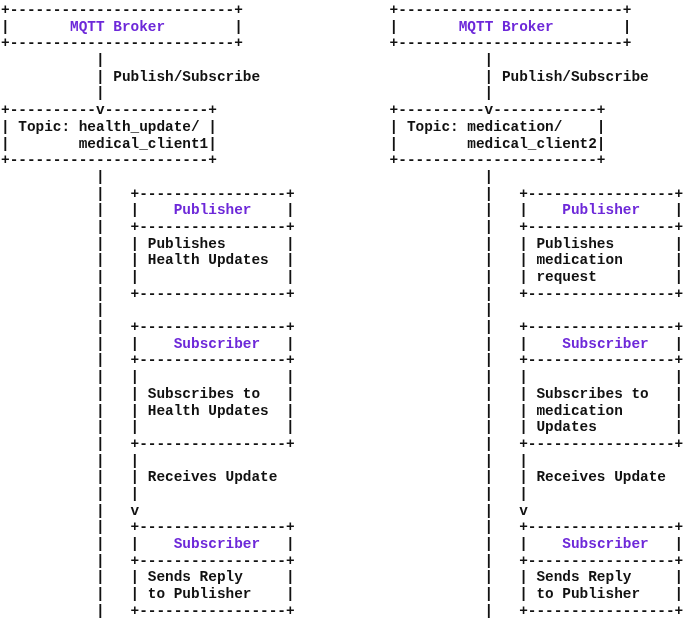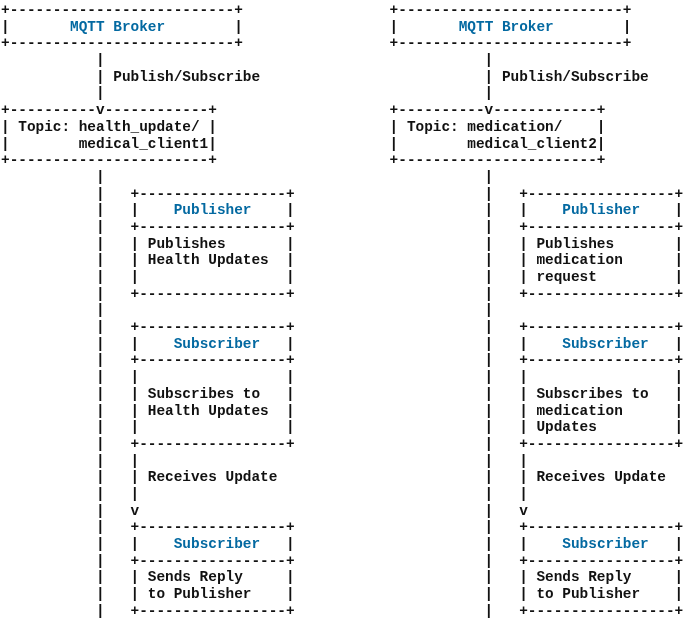--- a/index.html
+++ b/index.html
@@ -14,18 +14,18 @@
   .art {
     font-family: "Liberation Mono", "DejaVu Sans Mono", monospace;
     font-weight: 700;
     font-size: 14.4px;
     line-height: 16.7px;
     white-space: pre;
     color: #111111;
     padding: 2px 0 0 1px;
   }
   .art .row { height: 16.7px; }
-  .art .accent { color: #0369a1; }
+  .art .accent { color: #6d28d9; }
 </style>
 </head>
 <body>
 
 <div class="art"><div class="row"><span>+--------------------------+                 +--------------------------+</span></div><div class="row"><span>|       </span><span class="accent">MQTT Broker</span><span>        |                 |       </span><span class="accent">MQTT Broker</span><span>        |</span></div><div class="row"><span>+--------------------------+                 +--------------------------+</span></div><div class="row"><span>           |                                            |</span></div><div class="row"><span>           | Publish/Subscribe                          | Publish/Subscribe</span></div><div class="row"><span>           |                                            |</span></div><div class="row"><span>+----------v------------+                    +----------v------------+</span></div><div class="row"><span>| Topic: health_update/ |                    | Topic: medication/    |</span></div><div class="row"><span>|        medical_client1|                    |        medical_client2|</span></div><div class="row"><span>+-----------------------+                    +-----------------------+</span></div><div class="row"><span>           |                                            |</span></div><div class="row"><span>           |   +-----------------+                      |   +-----------------+</span></div><div class="row"><span>           |   |    </span><span class="accent">Publisher</span><span>    |                      |   |    </span><span class="accent">Publisher</span><span>    |</span></div><div class="row"><span>           |   +-----------------+                      |   +-----------------+</span></div><div class="row"><span>           |   | Publishes       |                      |   | Publishes       |</span></div><div class="row"><span>           |   | Health Updates  |                      |   | medication      |</span></div><div class="row"><span>           |   |                 |                      |   | request         |</span></div><div class="row"><span>           |   +-----------------+                      |   +-----------------+</span></div><div class="row"><span>           |                                            |</span></div><div class="row"><span>           |   +-----------------+                      |   +-----------------+</span></div><div class="row"><span>           |   |    </span><span class="accent">Subscriber</span><span>   |                      |   |    </span><span class="accent">Subscriber</span><span>   |</span></div><div class="row"><span>           |   +-----------------+                      |   +-----------------+</span></div><div class="row"><span>           |   |                 |                      |   |                 |</span></div><div class="row"><span>           |   | Subscribes to   |                      |   | Subscribes to   |</span></div><div class="row"><span>           |   | Health Updates  |                      |   | medication      |</span></div><div class="row"><span>           |   |                 |                      |   | Updates         |</span></div><div class="row"><span>           |   +-----------------+                      |   +-----------------+</span></div><div class="row"><span>           |   |                                        |   |</span></div><div class="row"><span>           |   | Receives Update                        |   | Receives Update</span></div><div class="row"><span>           |   |                                        |   |</span></div><div class="row"><span>           |   v                                        |   v</span></div><div class="row"><span>           |   +-----------------+                      |   +-----------------+</span></div><div class="row"><span>           |   |    </span><span class="accent">Subscriber</span><span>   |                      |   |    </span><span class="accent">Subscriber</span><span>   |</span></div><div class="row"><span>           |   +-----------------+                      |   +-----------------+</span></div><div class="row"><span>           |   | Sends Reply     |                      |   | Sends Reply     |</span></div><div class="row"><span>           |   | to Publisher    |                      |   | to Publisher    |</span></div><div class="row"><span>           |   +-----------------+                      |   +-----------------+</span></div></div>
 
 </body></html>

